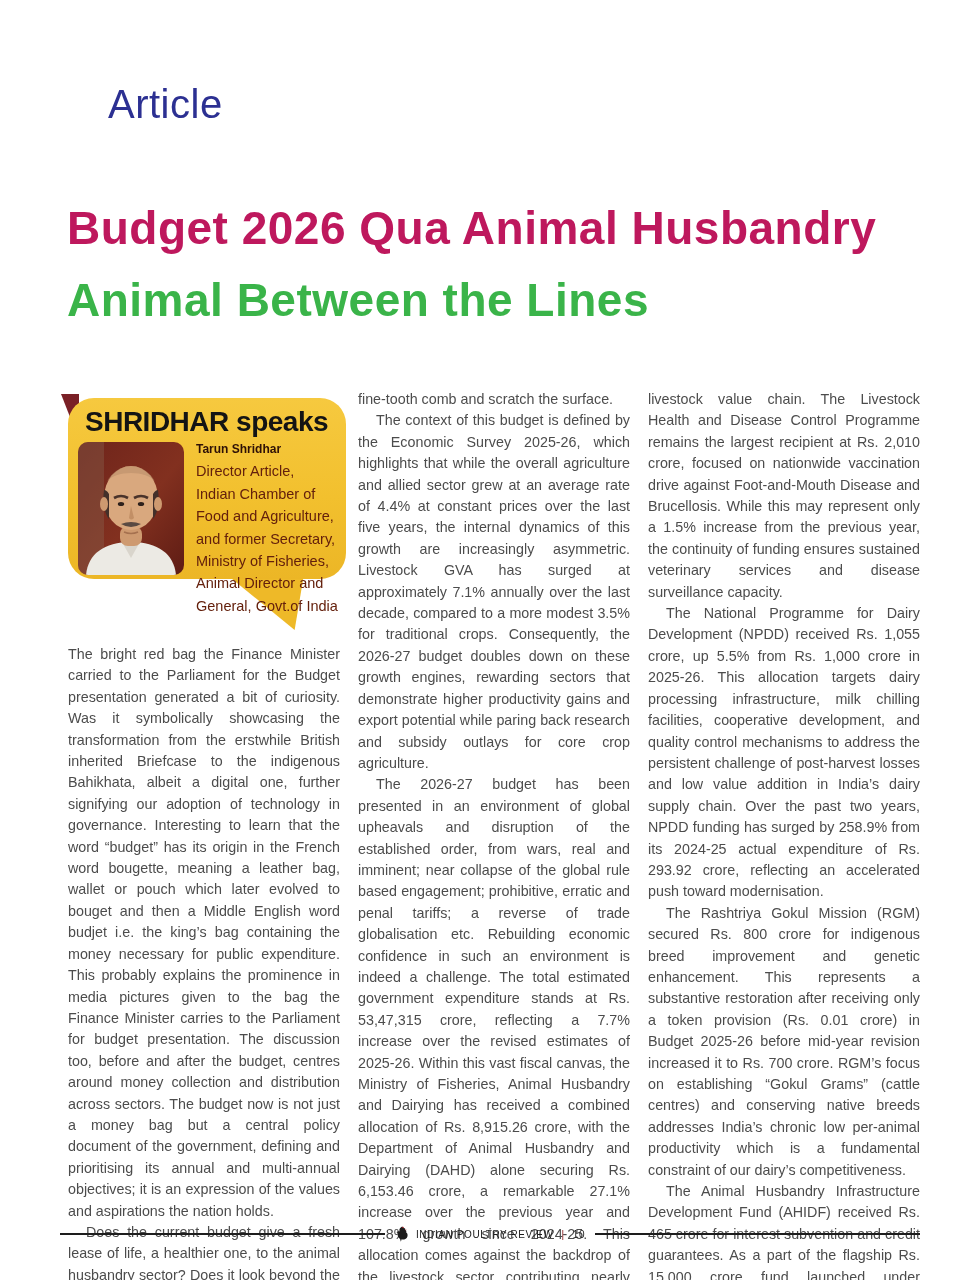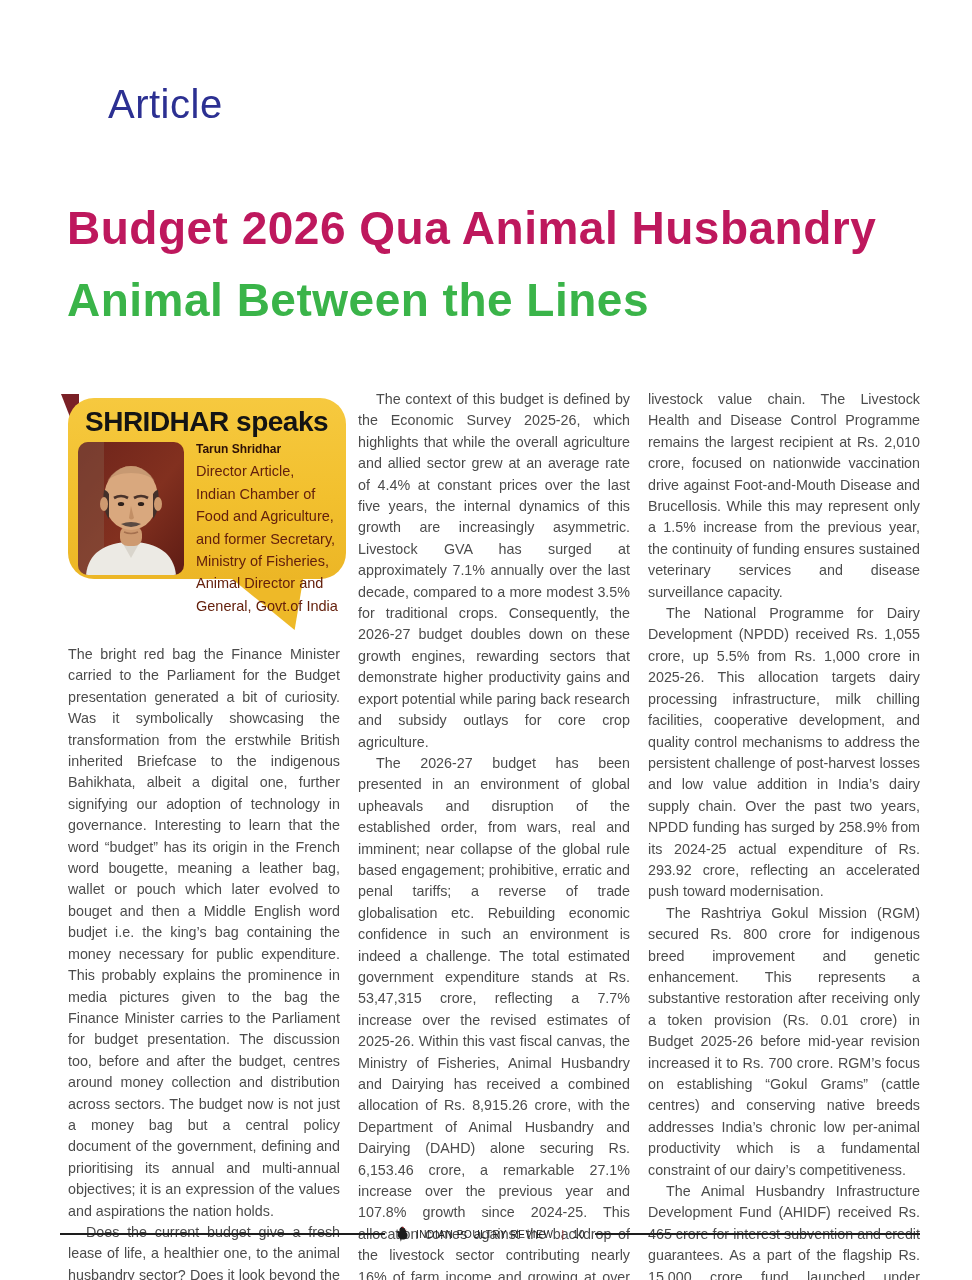--- a/index.html
+++ b/index.html
@@ -144,20 +144,21 @@
       <span>General, Govt.of India</span>
     </div>
   </div>
 </div>
 
 <div class="abs col col1">
     <p class="para">The bright red bag the Finance Minister carried to the Parliament for the Budget presentation generated a bit of curiosity. Was it symbolically showcasing the transformation from the erstwhile British inherited Briefcase to the indigenous Bahikhata, albeit a digital one, further signifying our adoption of technology in governance. Interesting to learn that the word “budget” has its origin in the French word bougette, meaning a leather bag, wallet or pouch which later evolved to bouget and then a Middle English word budjet i.e. the king’s bag containing the money necessary for public expenditure. This probably explains the prominence in media pictures given to the bag the Finance Minister carries to the Parliament for budget presentation. The discussion too, before and after the budget, centres around money collection and distribution across sectors. The budget now is not just a money bag but a central policy document of the government, defining and prioritising its annual and multi-annual objectives; it is an expression of the values and aspirations the nation holds.</p>
     <p class="para indent">Does the current budget give a fresh lease of life, a healthier one, to the animal husbandry sector? Does it look beyond the run of the mill programmes focussed on distribution of subsidies on sundry investments and activities? Let us take a</p>
   </div>
 <div class="abs col col2">
+    <p class="para">fine-tooth comb and scratch the surface.</p>
     <p class="para indent">The context of this budget is defined by the Economic Survey 2025-26, which highlights that while the overall agriculture and allied sector grew at an average rate of 4.4% at constant prices over the last five years, the internal dynamics of this growth are increasingly asymmetric. Livestock GVA has surged at approximately 7.1% annually over the last decade, compared to a more modest 3.5% for traditional crops. Consequently, the 2026-27 budget doubles down on these growth engines, rewarding sectors that demonstrate higher productivity gains and export potential while paring back research and subsidy outlays for core crop agriculture.</p>
     <p class="para indent">The 2026-27 budget has been presented in an environment of global upheavals and disruption of the established order, from wars, real and imminent; near collapse of the global rule based engagement; prohibitive, erratic and penal tariffs; a reverse of trade globalisation etc. Rebuilding economic confidence in such an environment is indeed a challenge. The total estimated government expenditure stands at Rs. 53,47,315 crore, reflecting a 7.7% increase over the revised estimates of 2025-26. Within this vast fiscal canvas, the Ministry of Fisheries, Animal Husbandry and Dairying has received a combined allocation of Rs. 8,915.26 crore, with the Department of Animal Husbandry and Dairying (DAHD) alone securing Rs. 6,153.46 crore, a remarkable 27.1% increase over the previous year and 107.8% growth since 2024-25. This allocation comes against the backdrop of the livestock sector contributing nearly 16% of farm income and growing at over 7% annually, outpacing traditional crop agriculture. This fiscal prioritisation also reflects the reality that livestock provides a critical safety net for poor and marginal households during crop failures.</p>
   </div>
 <div class="abs col col3">
     <p class="para">livestock value chain. The Livestock Health and Disease Control Programme remains the largest recipient at Rs. 2,010 crore, focused on nationwide vaccination drive against Foot-and-Mouth Disease and Brucellosis. While this may represent only a 1.5% increase from the previous year, the continuity of funding ensures sustained veterinary services and disease surveillance capacity.</p>
     <p class="para indent">The National Programme for Dairy Development (NPDD) received Rs. 1,055 crore, up 5.5% from Rs. 1,000 crore in 2025-26. This allocation targets dairy processing infrastructure, milk chilling facilities, cooperative development, and quality control mechanisms to address the persistent challenge of post-harvest losses and low value addition in India’s dairy supply chain. Over the past two years, NPDD funding has surged by 258.9% from its 2024-25 actual expenditure of Rs. 293.92 crore, reflecting an accelerated push toward modernisation.</p>
     <p class="para indent">The Rashtriya Gokul Mission (RGM) secured Rs. 800 crore for indigenous breed improvement and genetic enhancement. This represents a substantive restoration after receiving only a token provision (Rs. 0.01 crore) in Budget 2025-26 before mid-year revision increased it to Rs. 700 crore. RGM’s focus on establishing “Gokul Grams” (cattle centres) and conserving native breeds addresses India’s chronic low per-animal productivity which is a fundamental constraint of our dairy’s competitiveness.</p>
     <p class="para indent">The Animal Husbandry Infrastructure Development Fund (AHIDF) received Rs. 465 crore for interest subvention and credit guarantees. As a part of the flagship Rs. 15,000 crore fund launched under Atmanirbhar Bharat, AHIDF incentivises private investment in dairy processing plants, meat processing facilities, animal feed plants, and breed improvement technologies. This modest 1.1% increase suggests the fund is reaching maturity as</p>
   </div>
 

